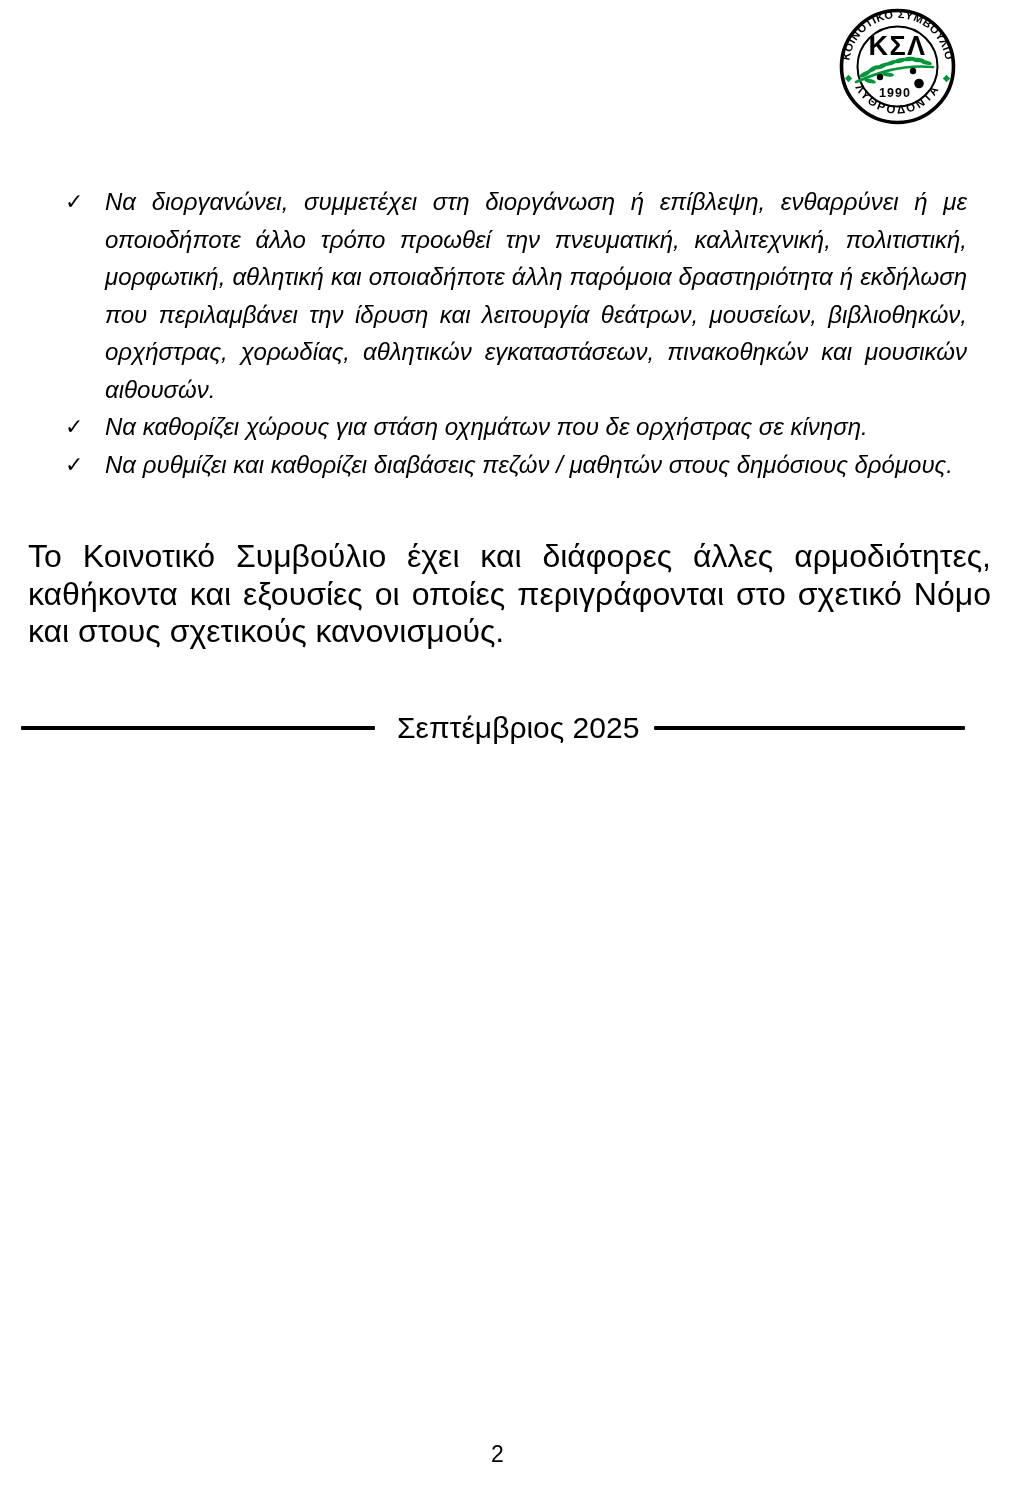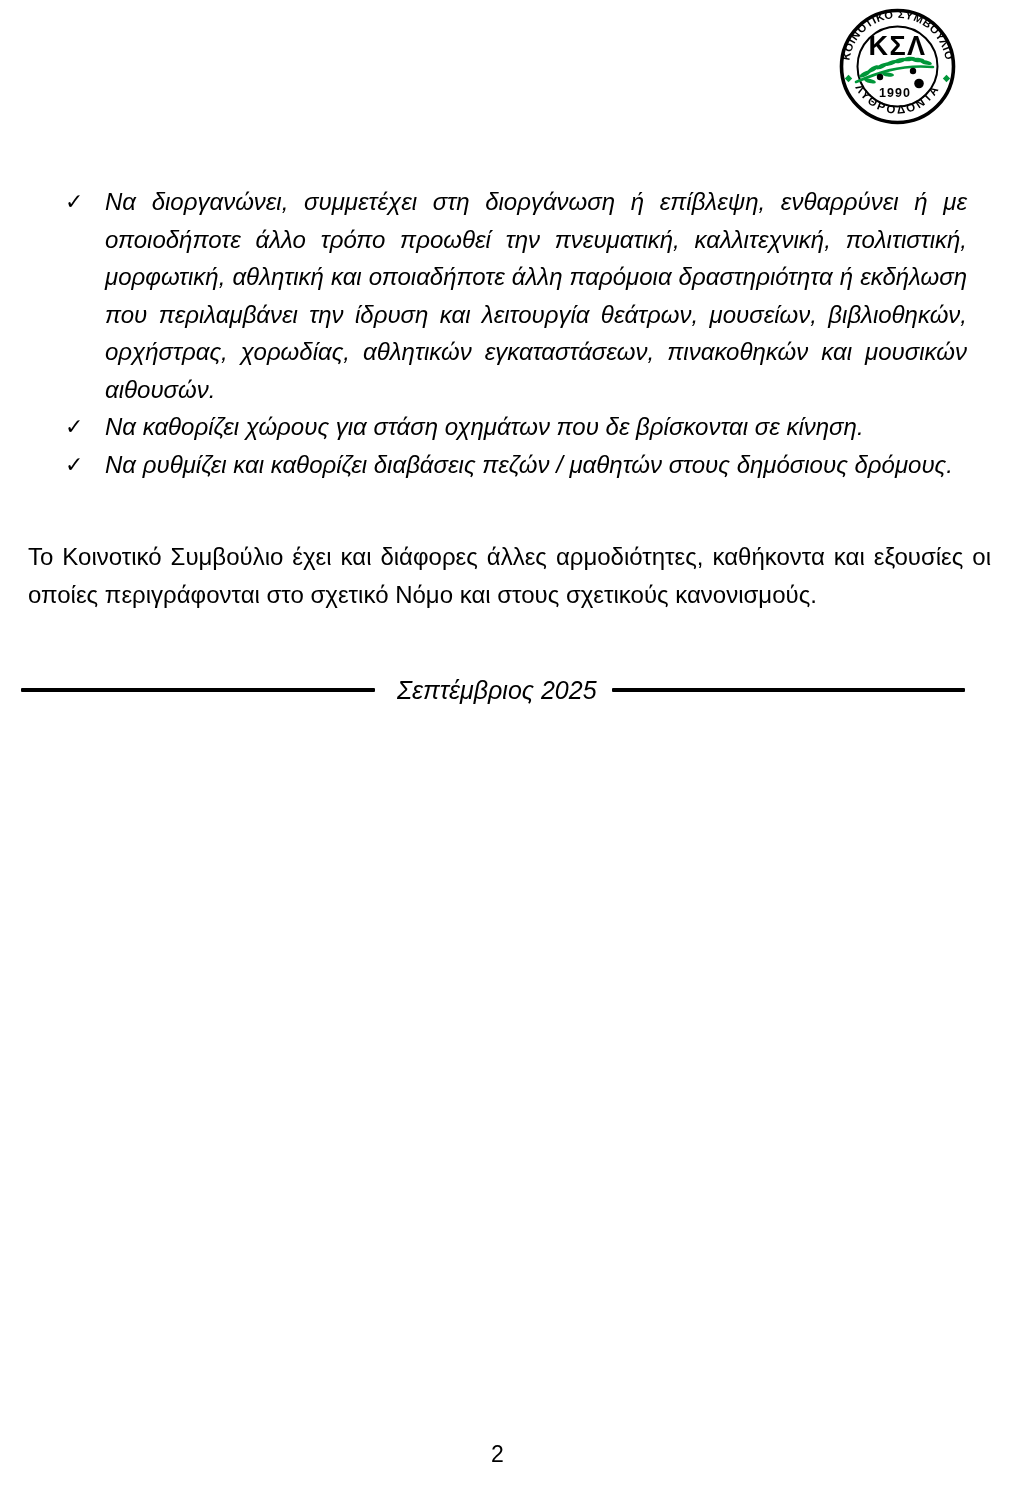--- a/index.html
+++ b/index.html
@@ -56,43 +56,42 @@
   }
   .btext {
     flex: 1;
     text-align: justify;
     font-style: italic;
   }
 
   
   .para {
     margin: 55px 36px 0 28px;
-    font-size: 24px;
+    font-size: 32px;
     line-height: 37.5px;
     text-align: justify;
   }
 
   
   .divider {
     margin: 58px 62px 0 21px;
     display: flex;
     align-items: center;
     height: 38px;
   }
   .rule {
     height: 4px;
     background: #000;
     border-radius: 1px;
   }
   .rule.left { flex: 0 0 354px; margin-right: 22px; }
   .rule.right { flex: 1; margin-left: 15px; }
   .date {
-    font-size: 25px;
+    font-size: 30px;
     white-space: nowrap;
-    font-style: italic;
   }
 
   
   .pagenum {
     position: absolute;
     top: 1436px; left: 28px;
     width: 939px;
     text-align: center;
     font-size: 23px;
     line-height: 37.5px;
@@ -152,21 +151,21 @@
     </svg>
   </div>
 
   <ul class="bullets">
     <li>
       <span class="check">✓</span>
       <div class="btext">Να διοργανώνει, συμμετέχει στη διοργάνωση ή επίβλεψη, ενθαρρύνει ή με οποιοδήποτε άλλο τρόπο προωθεί την πνευματική, καλλιτεχνική, πολιτιστική, μορφωτική, αθλητική και οποιαδήποτε άλλη παρόμοια δραστηριότητα ή εκδήλωση που περιλαμβάνει την ίδρυση και λειτουργία θεάτρων, μουσείων, βιβλιοθηκών, ορχήστρας, χορωδίας, αθλητικών εγκαταστάσεων, πινακοθηκών και μουσικών αιθουσών.</div>
     </li>
     <li>
       <span class="check">✓</span>
-      <div class="btext">Να καθορίζει χώρους για στάση οχημάτων που δε βρίσκονται σε κίνηση.</div>
+      <div class="btext">Να καθορίζει χώρους για στάση οχημάτων που δε ορχήστρας σε κίνηση.</div>
     </li>
     <li>
       <span class="check">✓</span>
       <div class="btext">Να ρυθμίζει και καθορίζει διαβάσεις πεζών / μαθητών στους δημόσιους δρόμους.</div>
     </li>
   </ul>
 
   <p class="para">Το Κοινοτικό Συμβούλιο έχει και διάφορες άλλες αρμοδιότητες, καθήκοντα και εξουσίες οι οποίες περιγράφονται στο σχετικό Νόμο και στους σχετικούς κανονισμούς.</p>
 
   <div class="divider">

